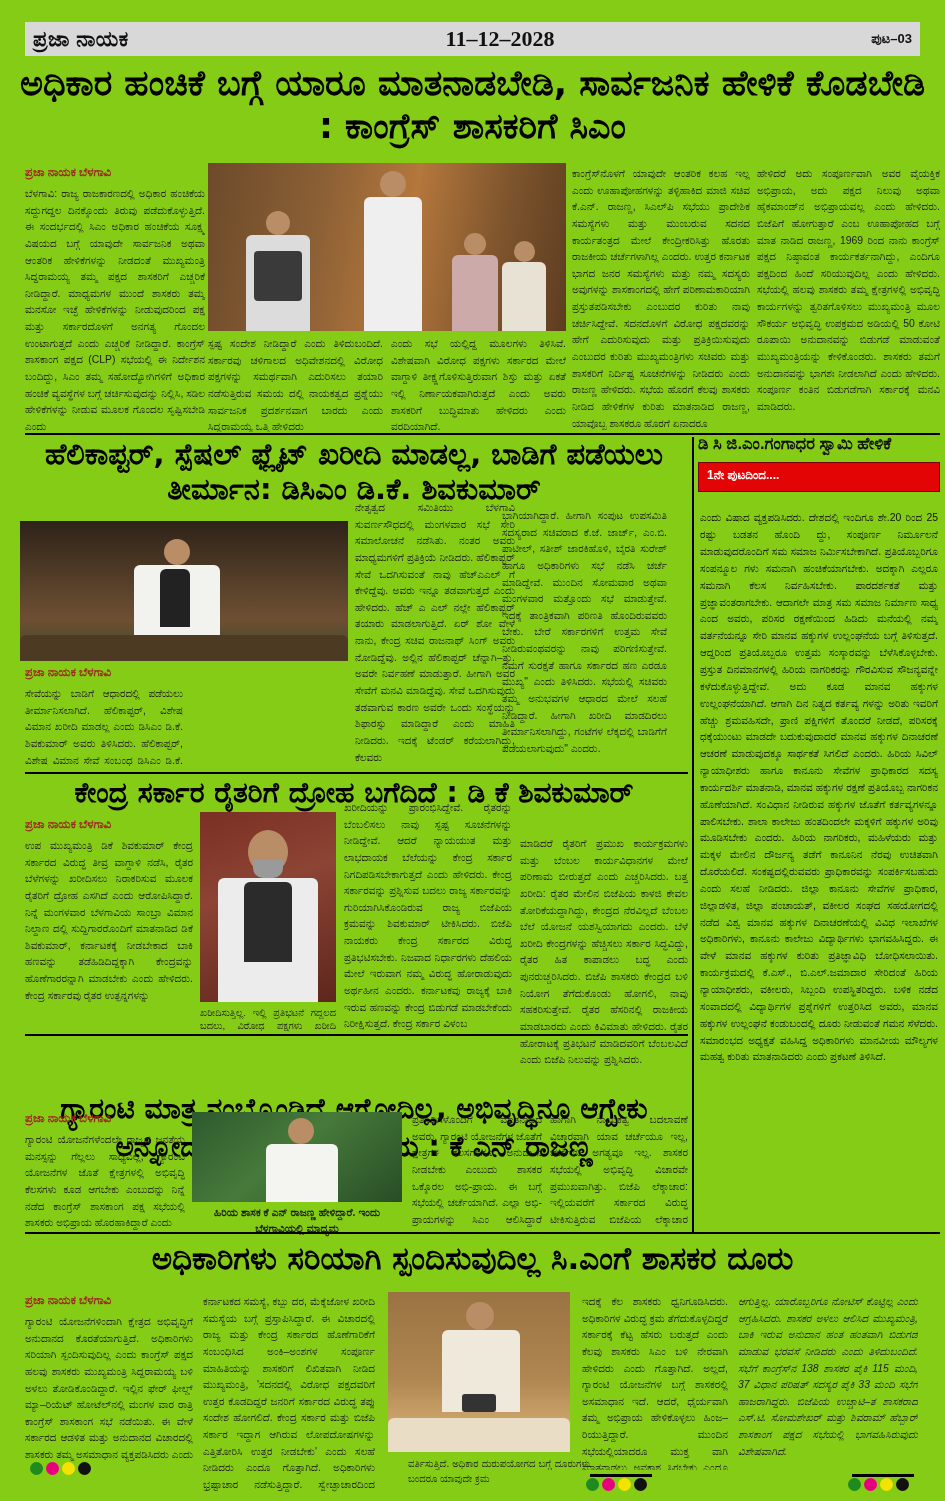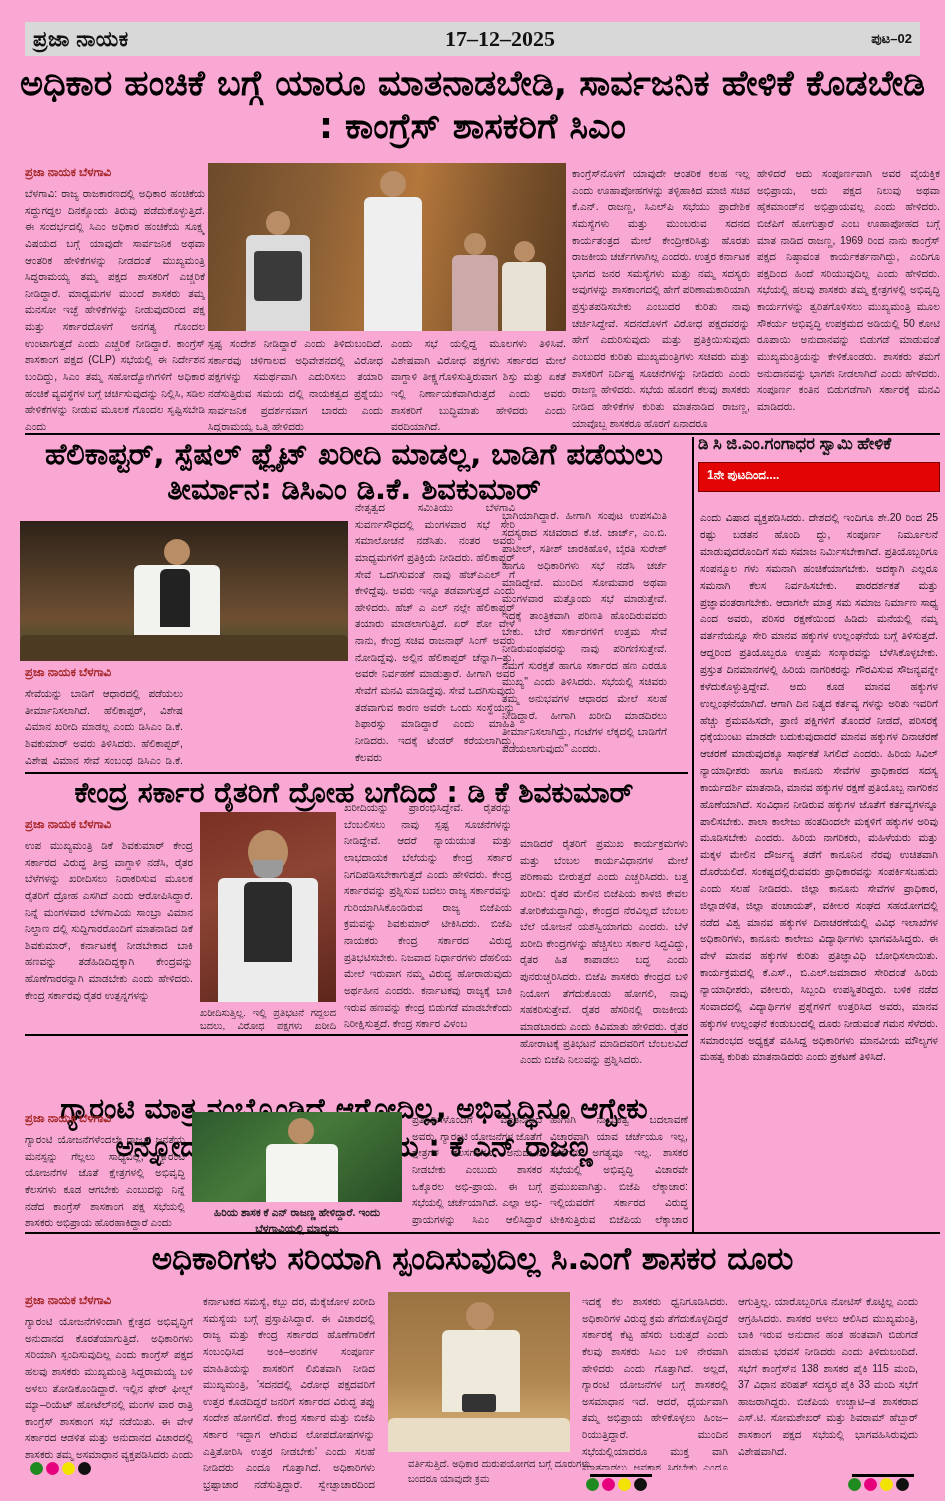--- a/index.html
+++ b/index.html
@@ -1,16 +1,16 @@
 <!DOCTYPE html>
 <html><head>
 <meta charset="utf-8">
 <style>
   html,body{margin:0;padding:0;background:#e8e8e8;}
-  .page{position:relative;width:945px;height:1501px;background:#f9a8d4;overflow:hidden;
+  .page{position:relative;width:945px;height:1501px;background:#84cc16;overflow:hidden;
         font-family:"Liberation Sans","DejaVu Sans",sans-serif;color:#111;}
   .abs{position:absolute;}
   .masthead-bar{left:25px;top:22px;width:895px;height:34px;background:#d8d8d8;
         display:flex;align-items:center;justify-content:space-between;padding:0 8px;box-sizing:border-box;}
   .masthead-title{font-weight:bold;font-size:21px;letter-spacing:.5px;}
   .masthead-date{font-family:"Liberation Serif","DejaVu Serif",serif;font-weight:bold;font-size:22px;}
   .masthead-page{font-weight:bold;font-size:13px;}
   .headline{font-weight:bold;text-align:center;color:#000;line-height:1.22;
         font-family:"DejaVu Sans","Liberation Sans",sans-serif;}
   .h1{left:18px;top:62px;width:909px;font-size:35px;}
@@ -42,22 +42,22 @@
   .dot{width:13px;height:13px;border-radius:50%;display:inline-block;}
   .regbar{position:absolute;height:3px;background:#000;}
 </style>
 </head>
 <body>
 
 <div class="page">
 
   <div class="abs masthead-bar">
     <span class="masthead-title">ಪ್ರಜಾ ನಾಯಕ</span>
-    <span class="masthead-date">17–12–2025</span>
-    <span class="masthead-page">ಪುಟ–02</span>
+    <span class="masthead-date">11–12–2028</span>
+    <span class="masthead-page">ಪುಟ–03</span>
   </div>
 
   <div class="abs headline h1">ಅಧಿಕಾರ ಹಂಚಿಕೆ ಬಗ್ಗೆ ಯಾರೂ ಮಾತನಾಡಬೇಡಿ, ಸಾರ್ವಜನಿಕ ಹೇಳಿಕೆ ಕೊಡಬೇಡಿ : ಕಾಂಗ್ರೆಸ್ ಶಾಸಕರಿಗೆ ಸಿಎಂ</div>
 
   <div class="abs photo ph1" style="left:208px;top:163px;width:358px;height:168px;">
     <div class="person" style="left:150px;top:8px;width:70px;height:160px;">
       <span class="head" style="left:22px;top:0;width:26px;height:26px;"></span>
       <span class="torso" style="left:6px;top:26px;width:58px;height:134px;background:#efefef;"></span>
     </div>
     <div class="person" style="left:30px;top:48px;width:80px;height:120px;">
@@ -197,21 +197,21 @@
     <div class="torso" style="position:absolute;left:74px;top:102px;width:34px;height:18px;background:#333;border-radius:3px;"></div>
     <div class="torso" style="position:absolute;left:0;bottom:0;width:182px;height:34px;background:#e9ddc6;"></div>
   </div>
   <div class="abs col" style="left:408px;top:1456px;width:182px;height:32px;">
     <p class="body" style="font-size:10px;line-height:1.5;">ವರ್ತಿಸುತ್ತಿದೆ. ಅಧಿಕಾರ ದುರುಪಯೋಗದ ಬಗ್ಗೆ ದೂರುಗಳು ಬಂದರೂ ಯಾವುದೇ ಕ್ರಮ</p>
   </div>
 
   <div class="abs col" style="left:582px;top:1294px;width:146px;height:176px;">
     <p class="body">ಇದಕ್ಕೆ ಕೆಲ ಶಾಸಕರು ಧ್ವನಿಗೂಡಿಸಿದರು. ಅಧಿಕಾರಿಗಳ ವಿರುದ್ಧ ಕ್ರಮ ತೆಗೆದುಕೊಳ್ಳದಿದ್ದರೆ ಸರ್ಕಾರಕ್ಕೆ ಕೆಟ್ಟ ಹೆಸರು ಬರುತ್ತದೆ ಎಂದು ಕೆಲವು ಶಾಸಕರು ಸಿಎಂ ಬಳಿ ನೇರವಾಗಿ ಹೇಳಿದರು ಎಂದು ಗೊತ್ತಾಗಿದೆ. ಅಲ್ಲದೆ, ಗ್ಯಾರಂಟಿ ಯೋಜನೆಗಳ ಬಗ್ಗೆ ಶಾಸಕರಲ್ಲಿ ಅಸಮಾಧಾನ ಇದೆ. ಆದರೆ, ಧೈರ್ಯವಾಗಿ ತಮ್ಮ ಅಭಿಪ್ರಾಯ ಹೇಳಿಕೊಳ್ಳಲು ಹಿಂಜ–ರಿಯುತ್ತಿದ್ದಾರೆ. ಮುಂದಿನ ಸಭೆಯಲ್ಲಿಯಾದರೂ ಮುಕ್ತ ವಾಗಿ ಮಾತನಾಡಲು ಅವಕಾಶ ಸಿಗಬೇಕು ಎಂದೂ ಸುಧಾಮ್ ದಾಸ್</p>
   </div>
-  <div class="abs col" style="left:738px;top:1294px;width:180px;height:200px;">
+  <div class="abs col" style="left:738px;top:1294px;width:180px;height:200px;font-style:italic;">
     <p class="body">ಆಗುತ್ತಿಲ್ಲ. ಯಾರೊಬ್ಬರಿಗೂ ನೋಟಿಸ್ ಕೊಟ್ಟಿಲ್ಲ ಎಂದು ಆಗ್ರಹಿಸಿದರು. ಶಾಸಕರ ಅಳಲು ಆಲಿಸಿದ ಮುಖ್ಯಮಂತ್ರಿ, ಬಾಕಿ ಇರುವ ಅನುದಾನ ಹಂತ ಹಂತವಾಗಿ ಬಿಡುಗಡೆ ಮಾಡುವ ಭರವಸೆ ನೀಡಿದರು ಎಂದು ತಿಳಿದುಬಂದಿದೆ. ಸಭೆಗೆ ಕಾಂಗ್ರೆಸ್‌ನ 138 ಶಾಸಕರ ಪೈಕಿ 115 ಮಂದಿ, 37 ವಿಧಾನ ಪರಿಷತ್ ಸದಸ್ಯರ ಪೈಕಿ 33 ಮಂದಿ ಸಭೆಗೆ ಹಾಜರಾಗಿದ್ದರು. ಬಿಜೆಪಿಯ ಉಚ್ಚಾಟಿ–ತ ಶಾಸಕರಾದ ಎಸ್.ಟಿ. ಸೋಮಶೇಖರ್ ಮತ್ತು ಶಿವರಾಮ್ ಹೆಬ್ಬಾರ್ ಶಾಸಕಾಂಗ ಪಕ್ಷದ ಸಭೆಯಲ್ಲಿ ಭಾಗವಹಿಸಿರುವುದು ವಿಶೇಷವಾಗಿದೆ.</p>
   </div>
 
   <div class="abs regmarks" style="left:30px;top:1462px;">
     <span class="dot" style="background:#1f8a1f;"></span>
     <span class="dot" style="background:#e6007d;"></span>
     <span class="dot" style="background:#f2e400;"></span>
     <span class="dot" style="background:#111;"></span>
   </div>
   <div class="abs regbar" style="left:590px;top:1474px;width:62px;"></div>

